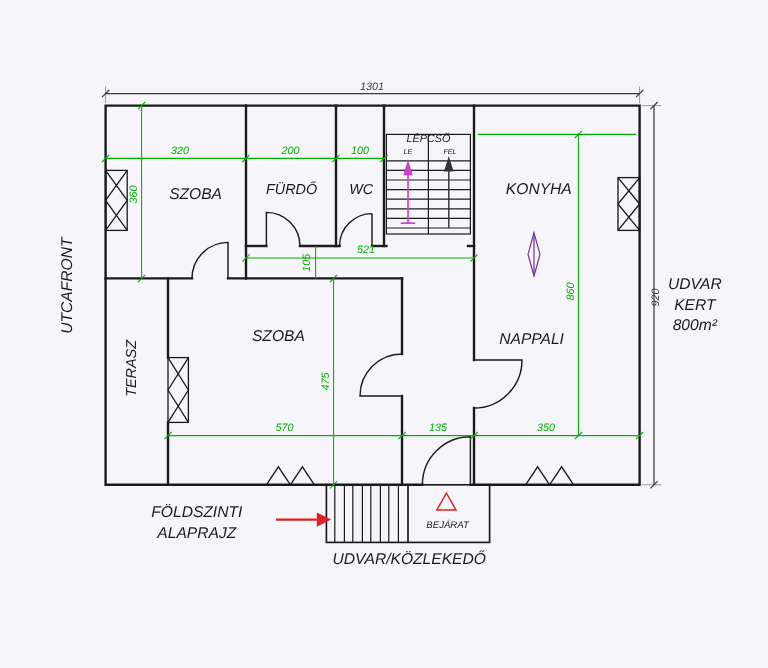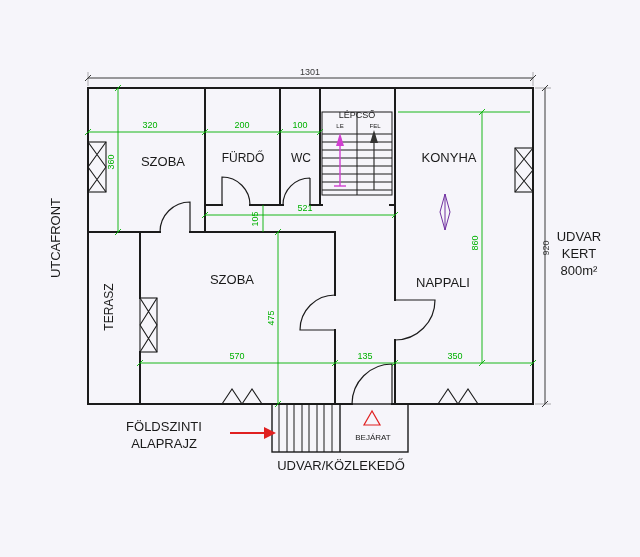--- a/index.html
+++ b/index.html
@@ -1,19 +1,20 @@
 <!DOCTYPE html>
 <html><head>
 <meta charset="utf-8">
 <style>
   html,body{margin:0;padding:0;background:#eceaf1;}
   .canvas{
     width:640px;height:557px;position:relative;margin:0 auto;
     background:#f6f5fa;overflow:hidden;
     font-family:"Liberation Sans", sans-serif;
+    font-style:italic;
   }
   svg{position:absolute;inset:0;}
   svg text{font-family:"Liberation Sans", sans-serif;fill:#1a1a1a;}
   .room-label{font-size:13px;}
   .room-label-sm{font-size:12px;}
   .dim-green{font-size:9px;fill:#00b100;}
   .dim-dark{font-size:9px;fill:#3a3a3a;}
   .tiny{font-size:6px;}
   .small-label{font-size:8px;}
   .outer-label{font-size:13px;}

